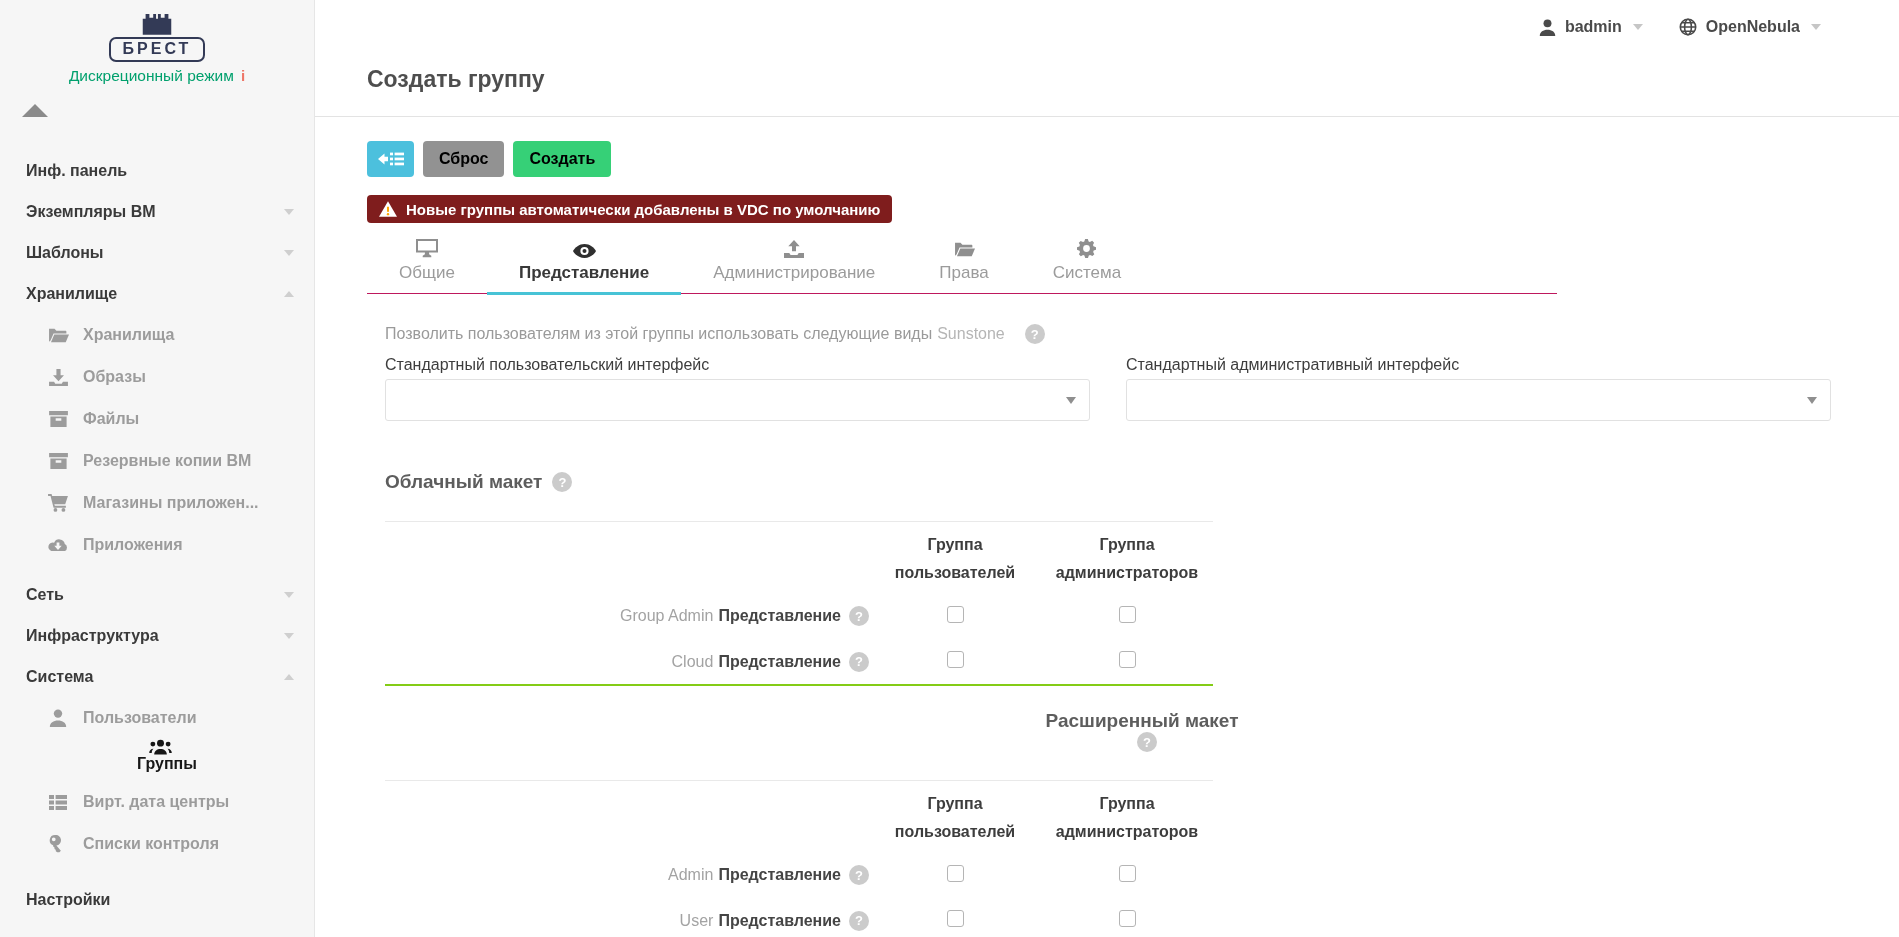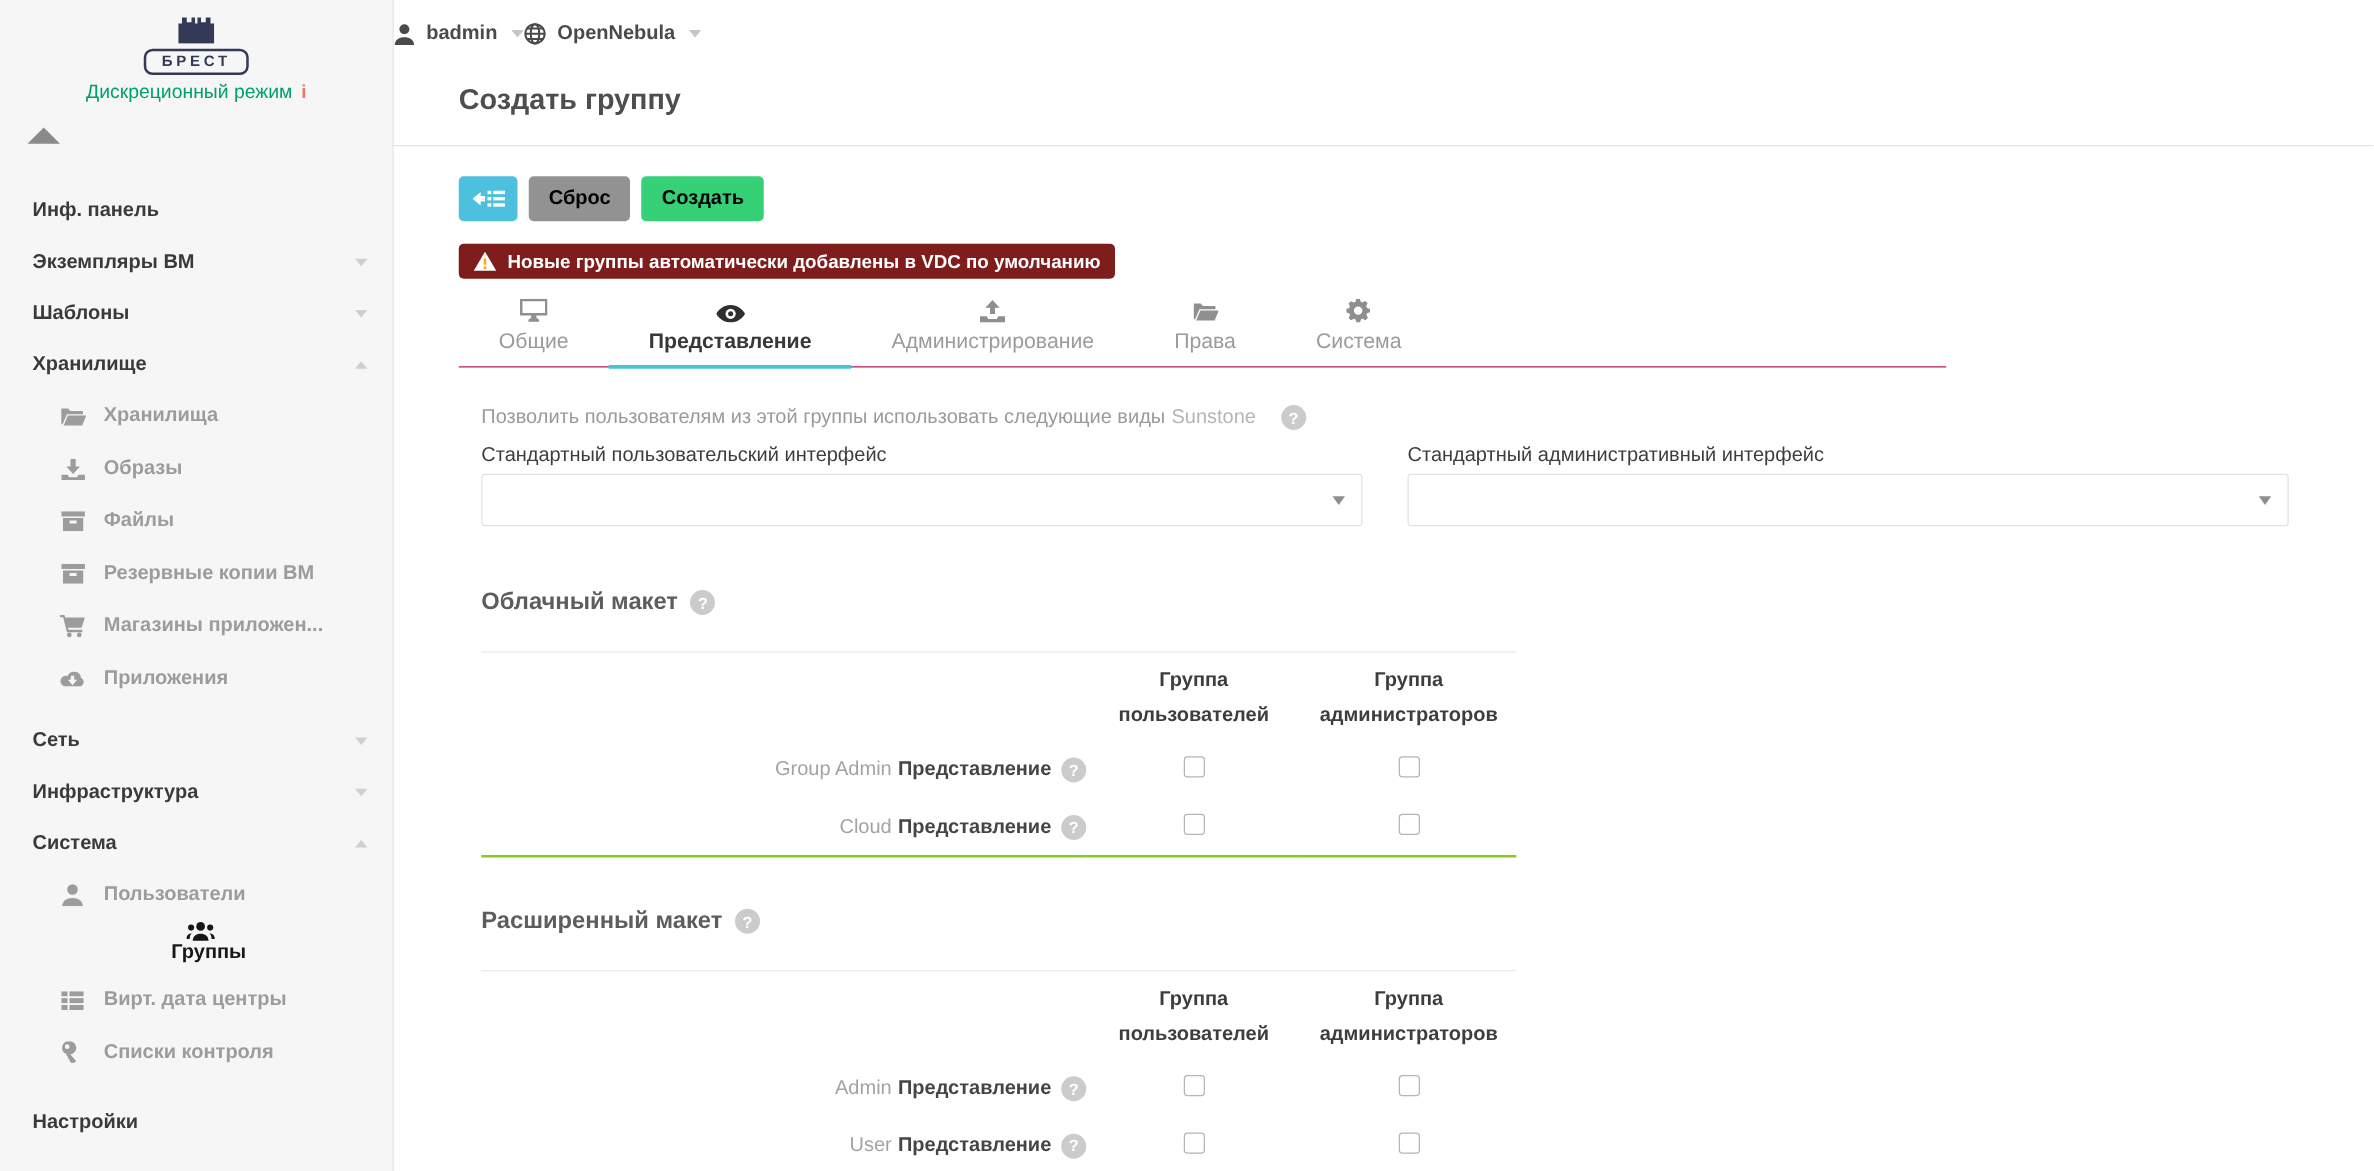--- a/index.html
+++ b/index.html
@@ -12,21 +12,21 @@
 
   
   .sidebar {
     width:315px; flex:0 0 315px; background:#f6f6f6;
     border-right:1px solid #e6e6e6; height:100%;
   }
   .logo-area { padding-top:10px; text-align:center; }
   .castle { color:#333a56; }
   .logo-badge {
     display:inline-block; border:2.5px solid #333a56; border-radius:7px;
-    padding:1px 12px 2px; color:#333a56; font-weight:bold; font-size:12px;
+    padding:1px 12px 2px; color:#333a56; font-weight:bold; font-size:16px;
     letter-spacing:3px; margin-top:-2px;
   }
   .mode-line { margin-top:5px; color:#00a06d; font-size:15.5px; }
   .info-badge { color:#ee7566; font-weight:bold; font-size:15px; margin-left:7px; }
   .collapse-arrow {
     width:0; height:0; border-left:13px solid transparent; border-right:13px solid transparent;
     border-bottom:13px solid #8a8a8a; margin:19px 0 0 22px; cursor:pointer;
   }
   .menu { margin-top:33px; }
   .nav-item { display:flex; align-items:center; position:relative; cursor:pointer; }
@@ -36,22 +36,22 @@
   .nav-sub.active { color:#171717;flex-direction:column; }
   .gap8 { margin-top:8px; }
   .gap14 { margin-top:14px; }
   .chev { position:absolute; right:20px; width:0; height:0;
           border-left:5px solid transparent; border-right:5px solid transparent; }
   .chev.down { border-top:6px solid #cfcfcf; }
   .chev.up   { border-bottom:6px solid #cfcfcf; }
 
   
   .main { flex:1; position:relative; }
-  .topbar { height:54px; display:flex; justify-content:flex-start; align-items:center;
-            padding-right:78px; }
+  .topbar { height:54px; display:flex; justify-content:flex-end; align-items:center;
+            gap:36px; padding-right:78px; }
   .menu-chip { display:flex; align-items:center; gap:9px; font-size:16px; font-weight:bold;
                color:#4a4a4a; cursor:pointer; }
   .caret-sm { width:0; height:0; border-left:5px solid transparent; border-right:5px solid transparent;
               border-top:6px solid #c6c6c6; margin-left:2px; }
   .page-title { margin:12px 0 0 52px; font-size:23px; font-weight:bold; color:#4e4e4e; }
   .title-divider { border:none; border-top:1px solid #e3e3e3; margin-top:23px; }
   .content { padding:24px 0 0 52px; }
 
   .actions { display:flex; gap:9px; }
   .btn { height:36px; border:none; border-radius:4px; color:#000000; font-weight:bold;
@@ -89,21 +89,21 @@
   .sel-label { font-size:16px; color:#3d3d3d; }
   .sel-box { margin-top:5px; height:42px; border:1px solid #e1e1e1; border-radius:3px;
              background:#fff; position:relative; cursor:pointer; }
   .sel-caret { position:absolute; right:13px; top:17px; width:0; height:0;
                border-left:5px solid transparent; border-right:5px solid transparent;
                border-top:7px solid #8f8f8f; }
 
   .sec-title { display:flex; align-items:center; margin-top:50px; font-size:19px;
                font-weight:bold; color:#5d5d5d; }
   .sec-title .help-badge { margin-left:10px; }
-  .sec-title.second { margin-top:40px; }
+  .sec-title.second { margin-top:24px;flex-direction:column; }
 
   .vtable { margin-top:28px; width:828px; border-top:1px solid #e9e9e9;
             border-bottom:2px solid #84cc16; border-collapse:collapse; table-layout:fixed; }
   .vtable td, .vtable th { padding:0; vertical-align:middle; }
   .col-label { width:484px; }
   .col-check { width:172px; text-align:center; }
   .vhead th { padding-top:9px; padding-bottom:6px; font-size:16px; font-weight:bold;
               color:#3d3d3d; line-height:28px; text-align:center; }
   .vrow td { height:46px; }
   .row-label { text-align:right; font-size:16px; white-space:nowrap; }

